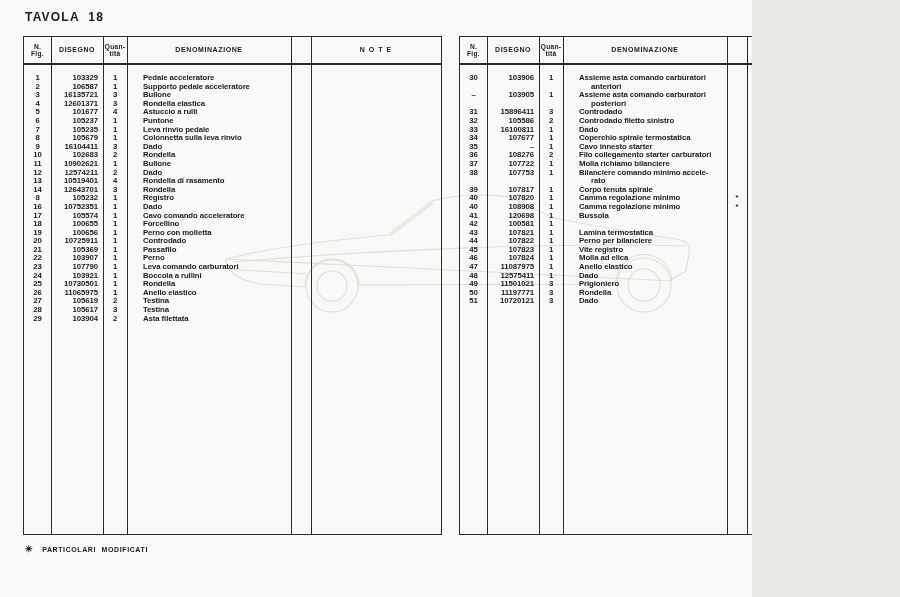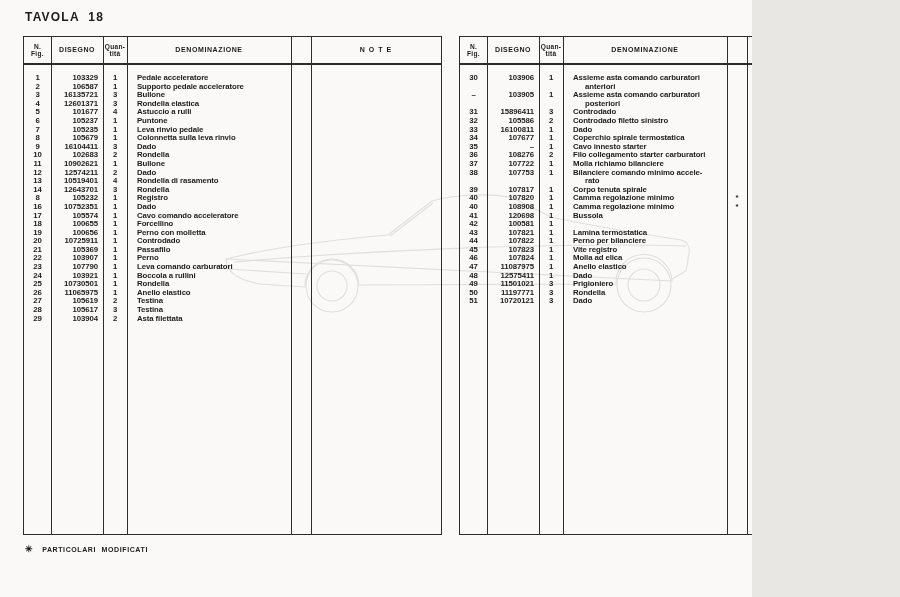--- a/index.html
+++ b/index.html
@@ -47,21 +47,21 @@
   .tbody { position:relative; padding-top:9px; }
   .row {
     display:flex; align-items:flex-start;
     font-size:7.8px; line-height:8.6px; font-weight:bold;
     letter-spacing:-0.1px; white-space:nowrap;
   }
   .c { flex:none; }
   .c.fig  { width:27px; text-align:center; }
   .c.dis  { width:52px; text-align:right; padding-right:5px; }
   .c.qty  { width:24px; text-align:center; }
-  .c.den  { width:164px; padding-left:10px; }
+  .c.den  { width:164px; padding-left:16px; }
   .c.star { width:20px; text-align:center; }
   .c.note { flex:1; padding-left:8px; }
   .den2 { padding-left:12px; }
   .note-normal { font-weight:400;font-family:Liberation Mono, monospace; }
   .note-bold { font-weight:bold; }
   .footnote {
     position:absolute; left:25px; top:544px;
     font-size:7px; font-weight:bold; letter-spacing:0.6px;
     display:flex; align-items:center; gap:9px;
   }

